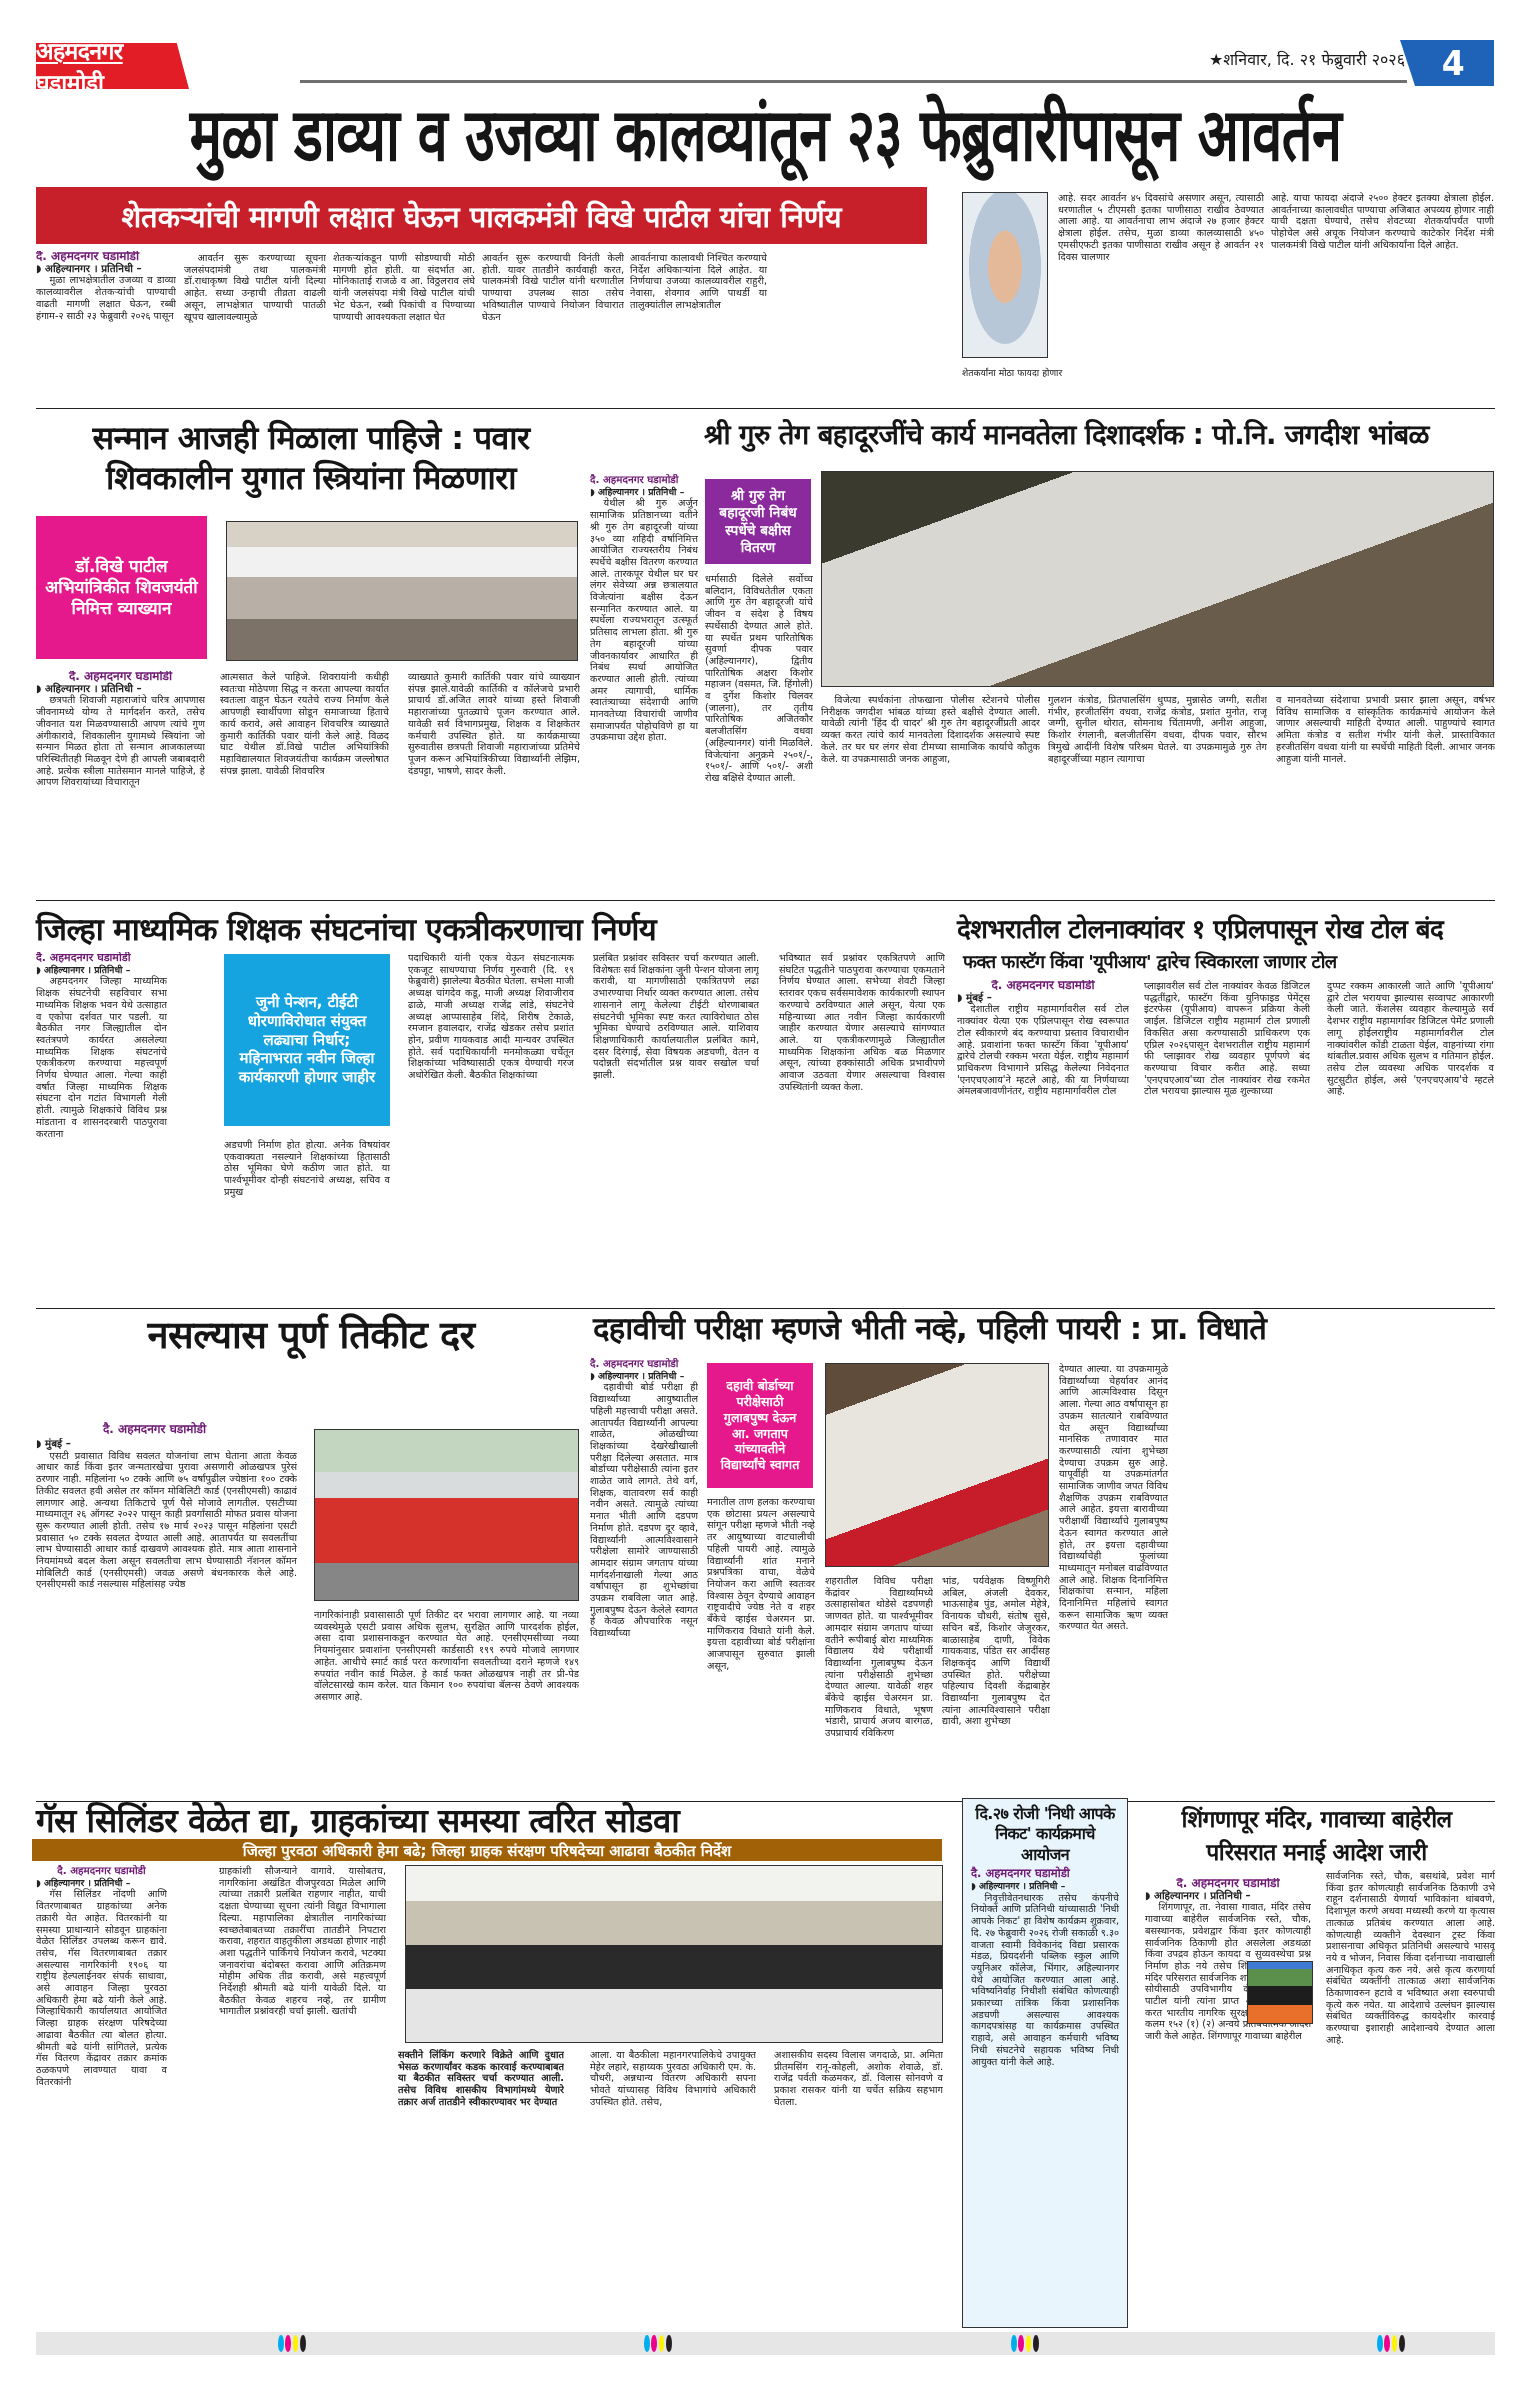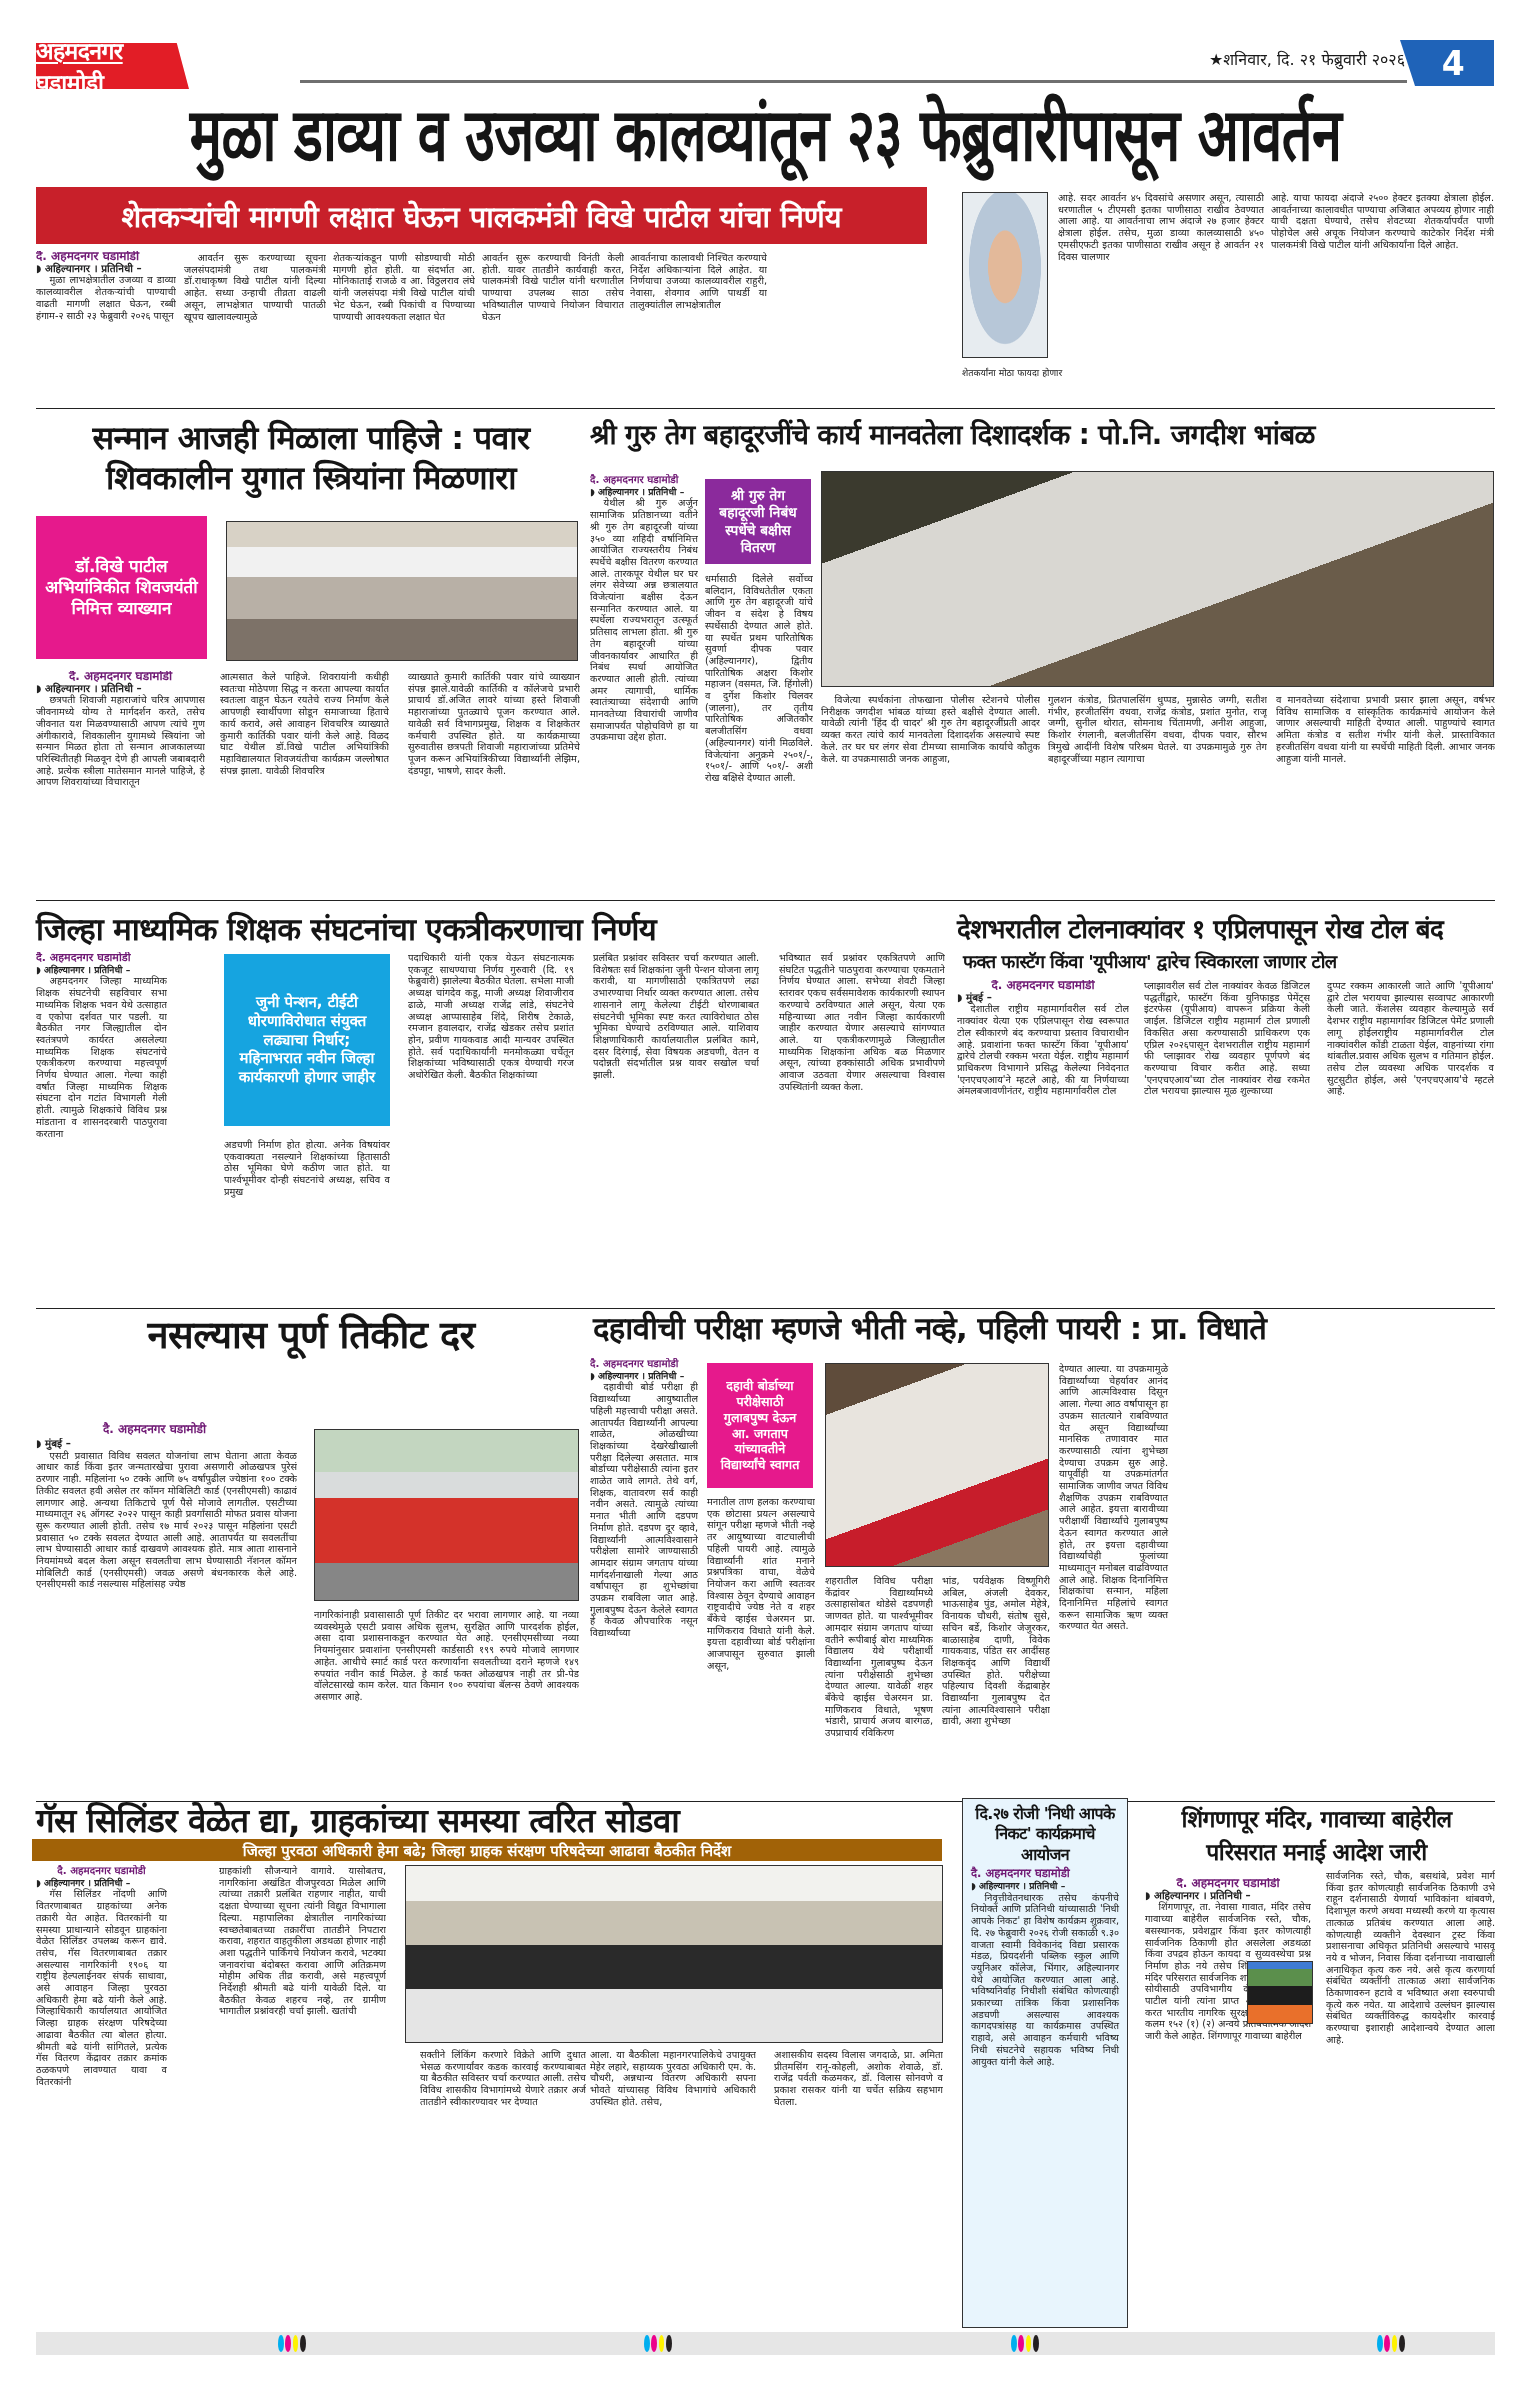--- a/index.html
+++ b/index.html
@@ -96,21 +96,21 @@
 <div class="abs callout callout-pink" style="left:36px;top:516px;width:171px;height:143px;font-size:17px;">डॉ.विखे पाटील अभियांत्रिकीत शिवजयंती निमित्त व्याख्यान</div>
 <div class="abs photo photo-hall" style="left:226px;top:521px;width:352px;height:140px;"></div>
 <div class="abs col" style="left:36px;top:671px;width:169px;height:226px;">
   <div class="byline" style="text-align:center;">दै. अहमदनगर घडामोडी</div>
   <div class="dateline">अहिल्यानगर । प्रतिनिधी –</div>
   <span class="indent">छत्रपती शिवाजी महाराजांचे चरित्र आपणास जीवनामध्ये योग्य ते मार्गदर्शन करते, तसेच जीवनात यश मिळवण्यासाठी आपण त्यांचे गुण अंगीकारावे, शिवकालीन युगामध्ये स्त्रियांना जो सन्मान मिळत होता तो सन्मान आजकालच्या परिस्थितीतही मिळवून देणे ही आपली जबाबदारी आहे. प्रत्येक स्त्रीला मातेसमान मानले पाहिजे, हे आपण शिवरायांच्या विचारातून</span>
 </div>
 <div class="abs col" style="left:220px;top:671px;width:169px;height:226px;"><span>आत्मसात केले पाहिजे. शिवरायांनी कधीही स्वतःचा मोठेपणा सिद्ध न करता आपल्या कार्यात स्वतःला वाहून घेऊन रयतेचे राज्य निर्माण केले आपणही स्वार्थीपणा सोडून समाजाच्या हिताचे कार्य करावे, असे आवाहन शिवचरित्र व्याख्याते कुमारी कार्तिकी पवार यांनी केले आहे. विळद घाट येथील डॉ.विखे पाटील अभियांत्रिकी महाविद्यालयात शिवजयंतीचा कार्यक्रम जल्लोषात संपन्न झाला. यावेळी शिवचरित्र</span></div>
 <div class="abs col" style="left:408px;top:671px;width:172px;height:226px;"><span>व्याख्याते कुमारी कार्तिकी पवार यांचे व्याख्यान संपन्न झाले.यावेळी कार्तिकी व कॉलेजचे प्रभारी प्राचार्य डॉ.अजित लावरे यांच्या हस्ते शिवाजी महाराजांच्या पुतळ्याचे पूजन करण्यात आले. यावेळी सर्व विभागप्रमुख, शिक्षक व शिक्षकेतर कर्मचारी उपस्थित होते. या कार्यक्रमाच्या सुरुवातीस छत्रपती शिवाजी महाराजांच्या प्रतिमेचे पूजन करून अभियांत्रिकीच्या विद्यार्थ्यांनी लेझिम, दंडपट्टा, भाषणे, सादर केली.</span></div>
 
-<div class="abs hl hl-md" style="left:590px;top:420px;width:905px;text-align:left;">श्री गुरु तेग बहादूरजींचे कार्य मानवतेला दिशादर्शक : पो.नि. जगदीश भांबळ</div>
+<div class="abs hl hl-md" style="left:614px;top:420px;width:905px;text-align:center;">श्री गुरु तेग बहादूरजींचे कार्य मानवतेला दिशादर्शक : पो.नि. जगदीश भांबळ</div>
 <div class="abs col" style="left:590px;top:474px;width:108px;height:427px;">
   <div class="byline" style="font-size:10.3px;">दै. अहमदनगर घडामोडी</div>
   <div class="dateline" style="font-size:9.2px;">अहिल्यानगर । प्रतिनिधी –</div>
   <span class="indent">येथील श्री गुरु अर्जुन सामाजिक प्रतिष्ठानच्या वतीने श्री गुरु तेग बहादूरजी यांच्या ३५० व्या शहिदी वर्षानिमित्त आयोजित राज्यस्तरीय निबंध स्पर्धेचे बक्षीस वितरण करण्यात आले. तारकपूर येथील घर घर लंगर सेवेच्या अन्न छत्रालयात विजेत्यांना बक्षीस देऊन सन्मानित करण्यात आले. या स्पर्धेला राज्यभरातून उत्स्फूर्त प्रतिसाद लाभला होता. श्री गुरु तेग बहादूरजी यांच्या जीवनकार्यावर आधारित ही निबंध स्पर्धा आयोजित करण्यात आली होती. त्यांच्या अमर त्यागाची, धार्मिक स्वातंत्र्याच्या संदेशाची आणि मानवतेच्या विचारांची जाणीव समाजापर्यंत पोहोचविणे हा या उपक्रमाचा उद्देश होता.</span>
 </div>
 <div class="abs callout callout-purple" style="left:705px;top:479px;width:106px;height:85px;font-size:13.7px;">श्री गुरु तेग बहादूरजी निबंध स्पर्धेचे बक्षीस वितरण</div>
 <div class="abs col" style="left:705px;top:573px;width:108px;height:326px;"><span>धर्मासाठी दिलेले सर्वोच्च बलिदान, विविधतेतील एकता आणि गुरु तेग बहादूरजी यांचे जीवन व संदेश हे विषय स्पर्धेसाठी देण्यात आले होते. या स्पर्धेत प्रथम पारितोषिक सुवर्णा दीपक पवार (अहिल्यानगर), द्वितीय पारितोषिक अक्षरा किशोर महाजन (वसमत, जि. हिंगोली) व दुर्गेश किशोर चिलवर (जालना), तर तृतीय पारितोषिक अजितकौर बलजीतसिंग वधवा (अहिल्यानगर) यांनी मिळविले. विजेत्यांना अनुक्रमे २५०१/-, १५०१/- आणि ५०१/- अशी रोख बक्षिसे देण्यात आली.</span></div>
 <div class="abs photo photo-langar" style="left:821px;top:471px;width:673px;height:216px;"></div>
 <div class="abs col" style="left:821px;top:694px;width:219px;height:203px;">
     <span class="indent">विजेत्या स्पर्धकांना तोफखाना पोलीस स्टेशनचे पोलीस निरीक्षक जगदीश भांबळ यांच्या हस्ते बक्षीसे देण्यात आली. यावेळी त्यांनी 'हिंद दी चादर' श्री गुरु तेग बहादूरजींप्रती आदर व्यक्त करत त्यांचे कार्य मानवतेला दिशादर्शक असल्याचे स्पष्ट केले. तर घर घर लंगर सेवा टीमच्या सामाजिक कार्याचे कौतुक केले. या उपक्रमासाठी जनक आहुजा,</span>
@@ -174,21 +174,21 @@
 
 <div class="abs hl" style="left:36px;top:1803px;width:910px;font-size:33px;">गॅस सिलिंडर वेळेत द्या, ग्राहकांच्या समस्या त्वरित सोडवा</div>
 <div class="abs band" style="left:32px;top:1839px;width:910px;height:22px;background:#a16207;font-size:15px;">जिल्हा पुरवठा अधिकारी हेमा बढे; जिल्हा ग्राहक संरक्षण परिषदेच्या आढावा बैठकीत निर्देश</div>
 <div class="abs col" style="left:36px;top:1865px;width:131px;height:458px;">
   <div class="byline" style="font-size:10.3px;text-align:center;">दै. अहमदनगर घडामोडी</div>
   <div class="dateline" style="font-size:9.2px;">अहिल्यानगर । प्रतिनिधी –</div>
   <span class="indent">गॅस सिलिंडर नोंदणी आणि वितरणाबाबत ग्राहकांच्या अनेक तक्रारी येत आहेत. वितरकांनी या समस्या प्राधान्याने सोडवून ग्राहकांना वेळेत सिलिंडर उपलब्ध करून द्यावे. तसेच, गॅस वितरणाबाबत तक्रार असल्यास नागरिकांनी १९०६ या राष्ट्रीय हेल्पलाईनवर संपर्क साधावा, असे आवाहन जिल्हा पुरवठा अधिकारी हेमा बढे यांनी केले आहे. जिल्हाधिकारी कार्यालयात आयोजित जिल्हा ग्राहक संरक्षण परिषदेच्या आढावा बैठकीत त्या बोलत होत्या. श्रीमती बढे यांनी सांगितले, प्रत्येक गॅस वितरण केंद्रावर तक्रार क्रमांक ठळकपणे लावण्यात यावा व वितरकांनी</span>
 </div>
 <div class="abs col" style="left:219px;top:1865px;width:167px;height:458px;"><span>ग्राहकांशी सौजन्याने वागावे. यासोबतच, नागरिकांना अखंडित वीजपुरवठा मिळेल आणि त्यांच्या तक्रारी प्रलंबित राहणार नाहीत, याची दक्षता घेण्याच्या सूचना त्यांनी विद्युत विभागाला दिल्या. महापालिका क्षेत्रातील नागरिकांच्या स्वच्छतेबाबतच्या तक्रारींचा तातडीने निपटारा करावा, शहरात वाहतुकीला अडथळा होणार नाही अशा पद्धतीने पार्किंगचे नियोजन करावे, भटक्या जनावरांचा बंदोबस्त करावा आणि अतिक्रमण मोहीम अधिक तीव्र करावी, असे महत्त्वपूर्ण निर्देशही श्रीमती बढे यांनी यावेळी दिले. या बैठकीत केवळ शहरच नव्हे, तर ग्रामीण भागातील प्रश्नांवरही चर्चा झाली. खतांची</span></div>
 <div class="abs photo photo-meeting" style="left:405px;top:1865px;width:538px;height:178px;"></div>
-<div class="abs col" style="left:420px;top:2049px;width:166px;height:275px;"><span>सक्तीने लिंकिंग करणारे विक्रेते आणि दुधात भेसळ करणार्यांवर कडक कारवाई करण्याबाबत या बैठकीत सविस्तर चर्चा करण्यात आली. तसेच विविध शासकीय विभागांमध्ये येणारे तक्रार अर्ज तातडीने स्वीकारण्यावर भर देण्यात</span></div>
+<div class="abs col" style="left:398px;top:2049px;width:166px;height:275px;font-weight:bold;"><span>सक्तीने लिंकिंग करणारे विक्रेते आणि दुधात भेसळ करणार्यांवर कडक कारवाई करण्याबाबत या बैठकीत सविस्तर चर्चा करण्यात आली. तसेच विविध शासकीय विभागांमध्ये येणारे तक्रार अर्ज तातडीने स्वीकारण्यावर भर देण्यात</span></div>
 <div class="abs col" style="left:590px;top:2049px;width:166px;height:275px;"><span>आला. या बैठकीला महानगरपालिकेचे उपायुक्त मेहेर लहारे, सहाय्यक पुरवठा अधिकारी एम. के. चौधरी, अन्नधान्य वितरण अधिकारी सपना भोवते यांच्यासह विविध विभागांचे अधिकारी उपस्थित होते. तसेच,</span></div>
 <div class="abs col" style="left:774px;top:2049px;width:169px;height:275px;"><span>अशासकीय सदस्य विलास जगदाळे, प्रा. अमिता प्रीतमसिंग रानू-कोहली, अशोक शेवाळे, डॉ. राजेंद्र पर्वती कळमकर, डॉ. विलास सोनवणे व प्रकाश रासकर यांनी या चर्चेत सक्रिय सहभाग घेतला.</span></div>
 
 <div class="abs boxed col" style="left:962px;top:1798px;width:166px;height:530px;">
   <div class="hl" style="font-size:16px;text-align:center;white-space:normal;line-height:1.3;">दि.२७ रोजी 'निधी आपके निकट' कार्यक्रमाचे आयोजन</div>
   <div class="byline" style="font-size:11.5px;margin-top:2.3px;">दै. अहमदनगर घडामोडी</div>
   <div class="dateline" style="font-size:9.2px;">अहिल्यानगर । प्रतिनिधी –</div>
   <span class="indent">निवृत्तीवेतनधारक तसेच कंपनीचे नियोक्ते आणि प्रतिनिधी यांच्यासाठी 'निधी आपके निकट' हा विशेष कार्यक्रम शुक्रवार, दि. २७ फेब्रुवारी २०२६ रोजी सकाळी ९.३० वाजता स्वामी विवेकानंद विद्या प्रसारक मंडळ, प्रियदर्शनी पब्लिक स्कुल आणि ज्युनिअर कॉलेज, भिंगार, अहिल्यानगर येथे आयोजित करण्यात आला आहे. भविष्यनिर्वाह निधीशी संबंधित कोणत्याही प्रकारच्या तांत्रिक किंवा प्रशासनिक अडचणी असल्यास आवश्यक कागदपत्रांसह या कार्यक्रमास उपस्थित राहावे, असे आवाहन कर्मचारी भविष्य निधी संघटनेचे सहायक भविष्य निधी आयुक्त यांनी केले आहे.</span>
 </div>
 

